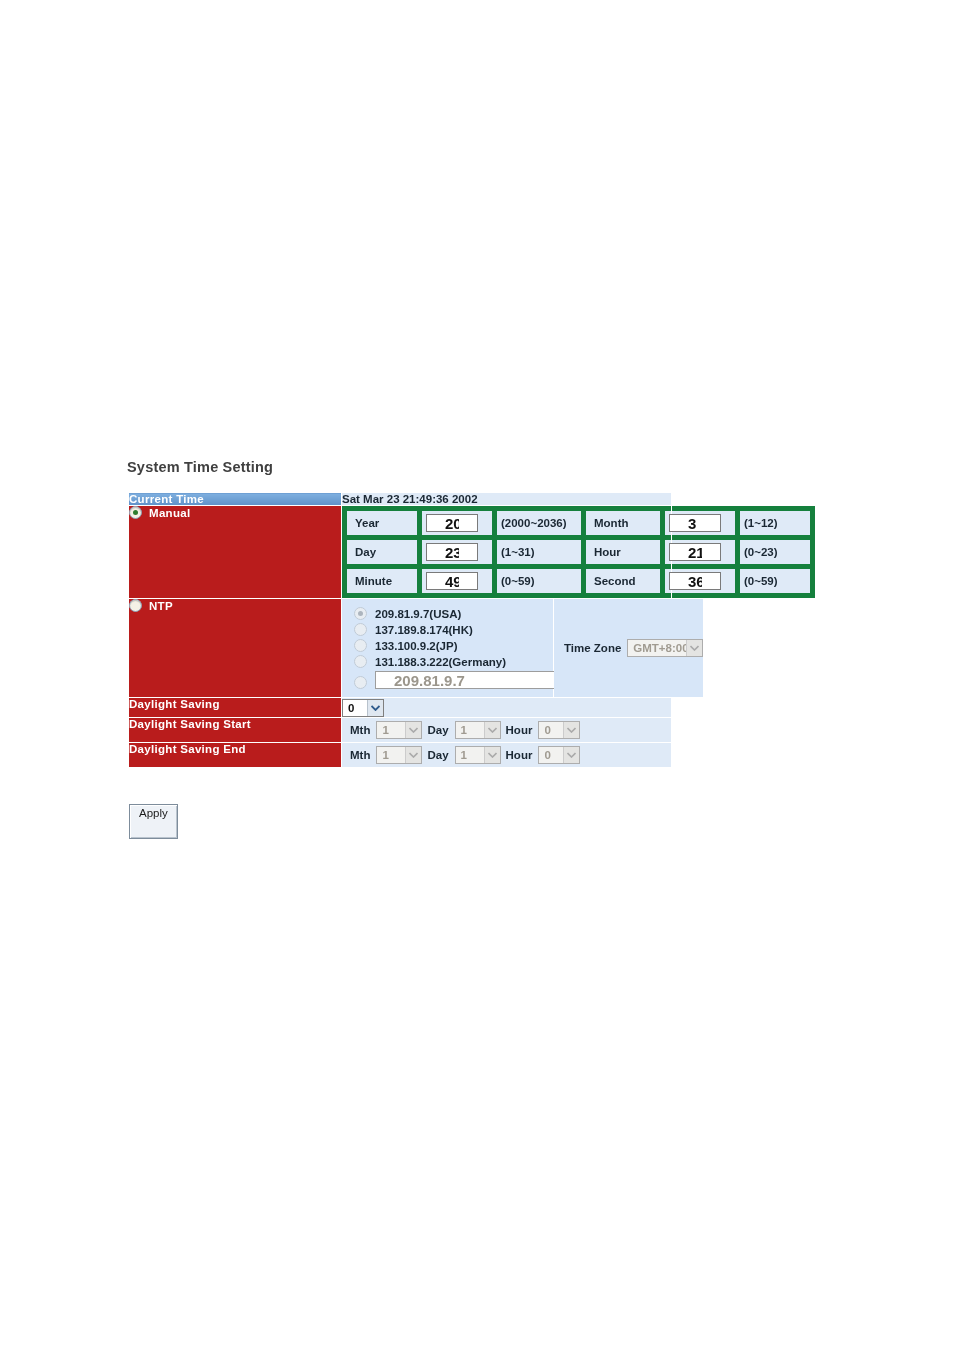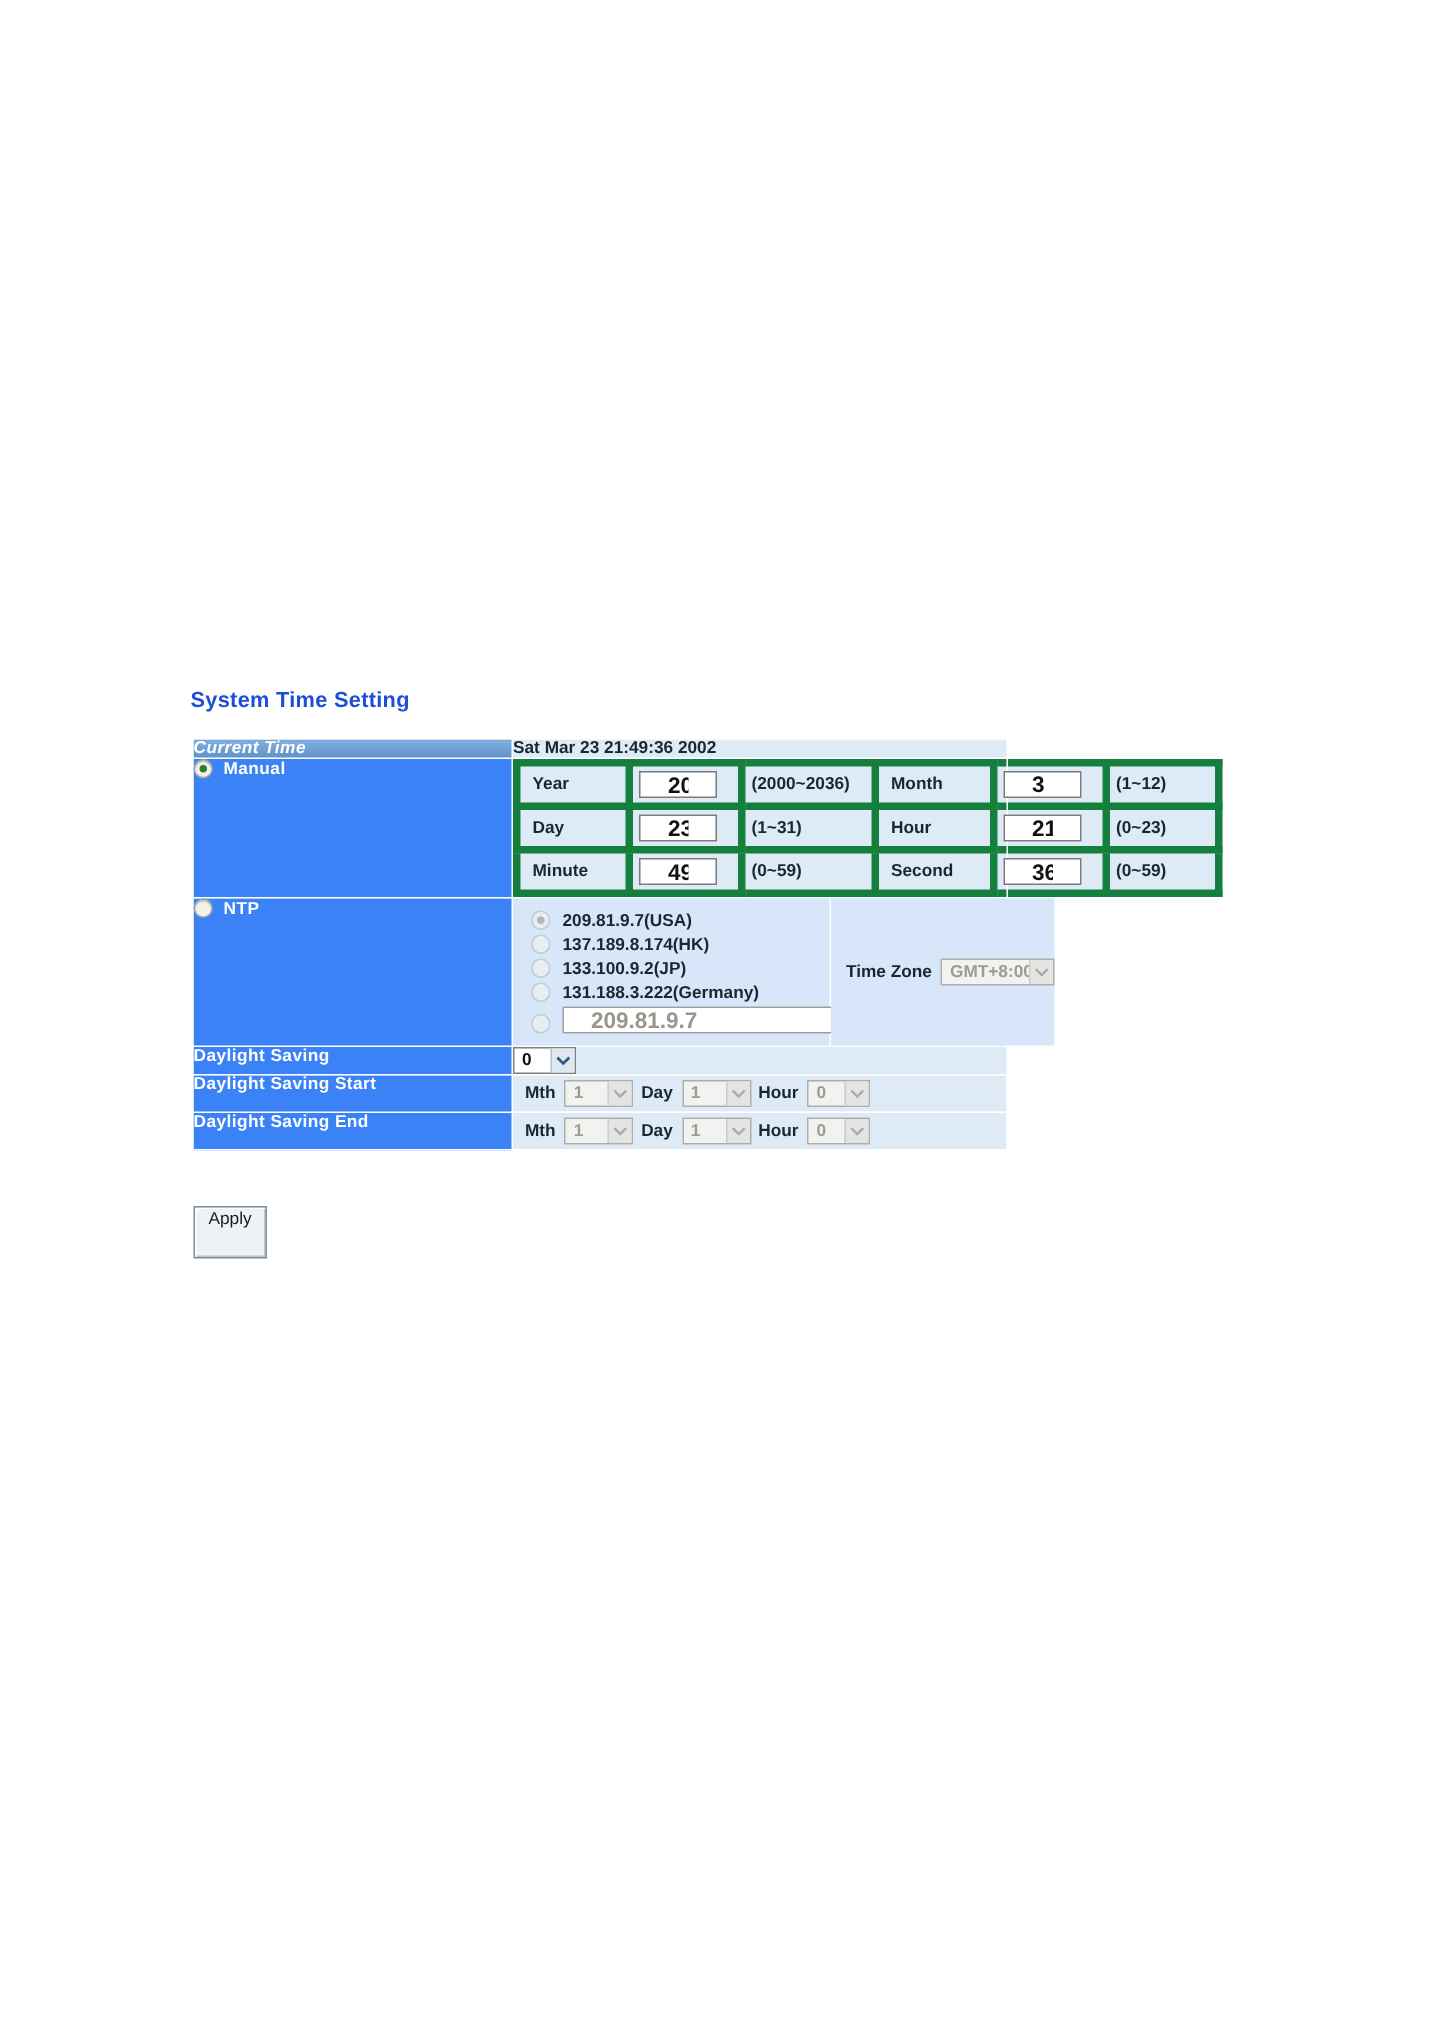--- a/index.html
+++ b/index.html
@@ -15,21 +15,21 @@
     -webkit-font-smoothing: none;
   }
 
   
   .page-title {
     position: absolute;
     left: 127px;
     top: 459px;
     font-size: 14.5px;
     font-weight: bold;
-    color: #1d4ed8;
+    color: #404040;
     letter-spacing: 0.2px;
     white-space: nowrap;
   }
 
   
   .settings-table {
     position: absolute;
     left: 128px;
     top: 492px;
     width: 544px;
@@ -38,21 +38,21 @@
     background: #ffffff;
     table-layout: fixed;
   }
   .settings-table > tbody > tr > td {
     padding: 0;
     vertical-align: top;
   }
 
   
   .hdr {
-    background: #3b82f6;
+    background: #b91c1c;
     color: #ffffff;
     font-size: 11.5px;
     font-weight: bold;
     padding: 4px 0 4px 12px;
     letter-spacing: 0.3px;
     white-space: nowrap;
     border: 1px solid #ffffff;
     vertical-align: middle;
   }
   .hdr-gradient {
@@ -290,21 +290,21 @@
 </style>
 </head>
 <body>
 
 <div class="page-title">System Time Setting</div>
 
 <table class="settings-table">
   <tbody>
 
     <tr>
-      <td class="hdr hdr-gradient" style="width:212px;font-style:italic;">Current Time</td>
+      <td class="hdr hdr-gradient" style="width:212px;">Current Time</td>
       <td class="value-cell">Sat Mar 23 21:49:36 2002</td>
     </tr>
 
     <tr>
       <td class="hdr hdr-tall" style="width:212px;height:84px;">
         <div class="radio-row">
           <span class="radio checked"></span>
           <span>Manual</span>
         </div>
       </td>

